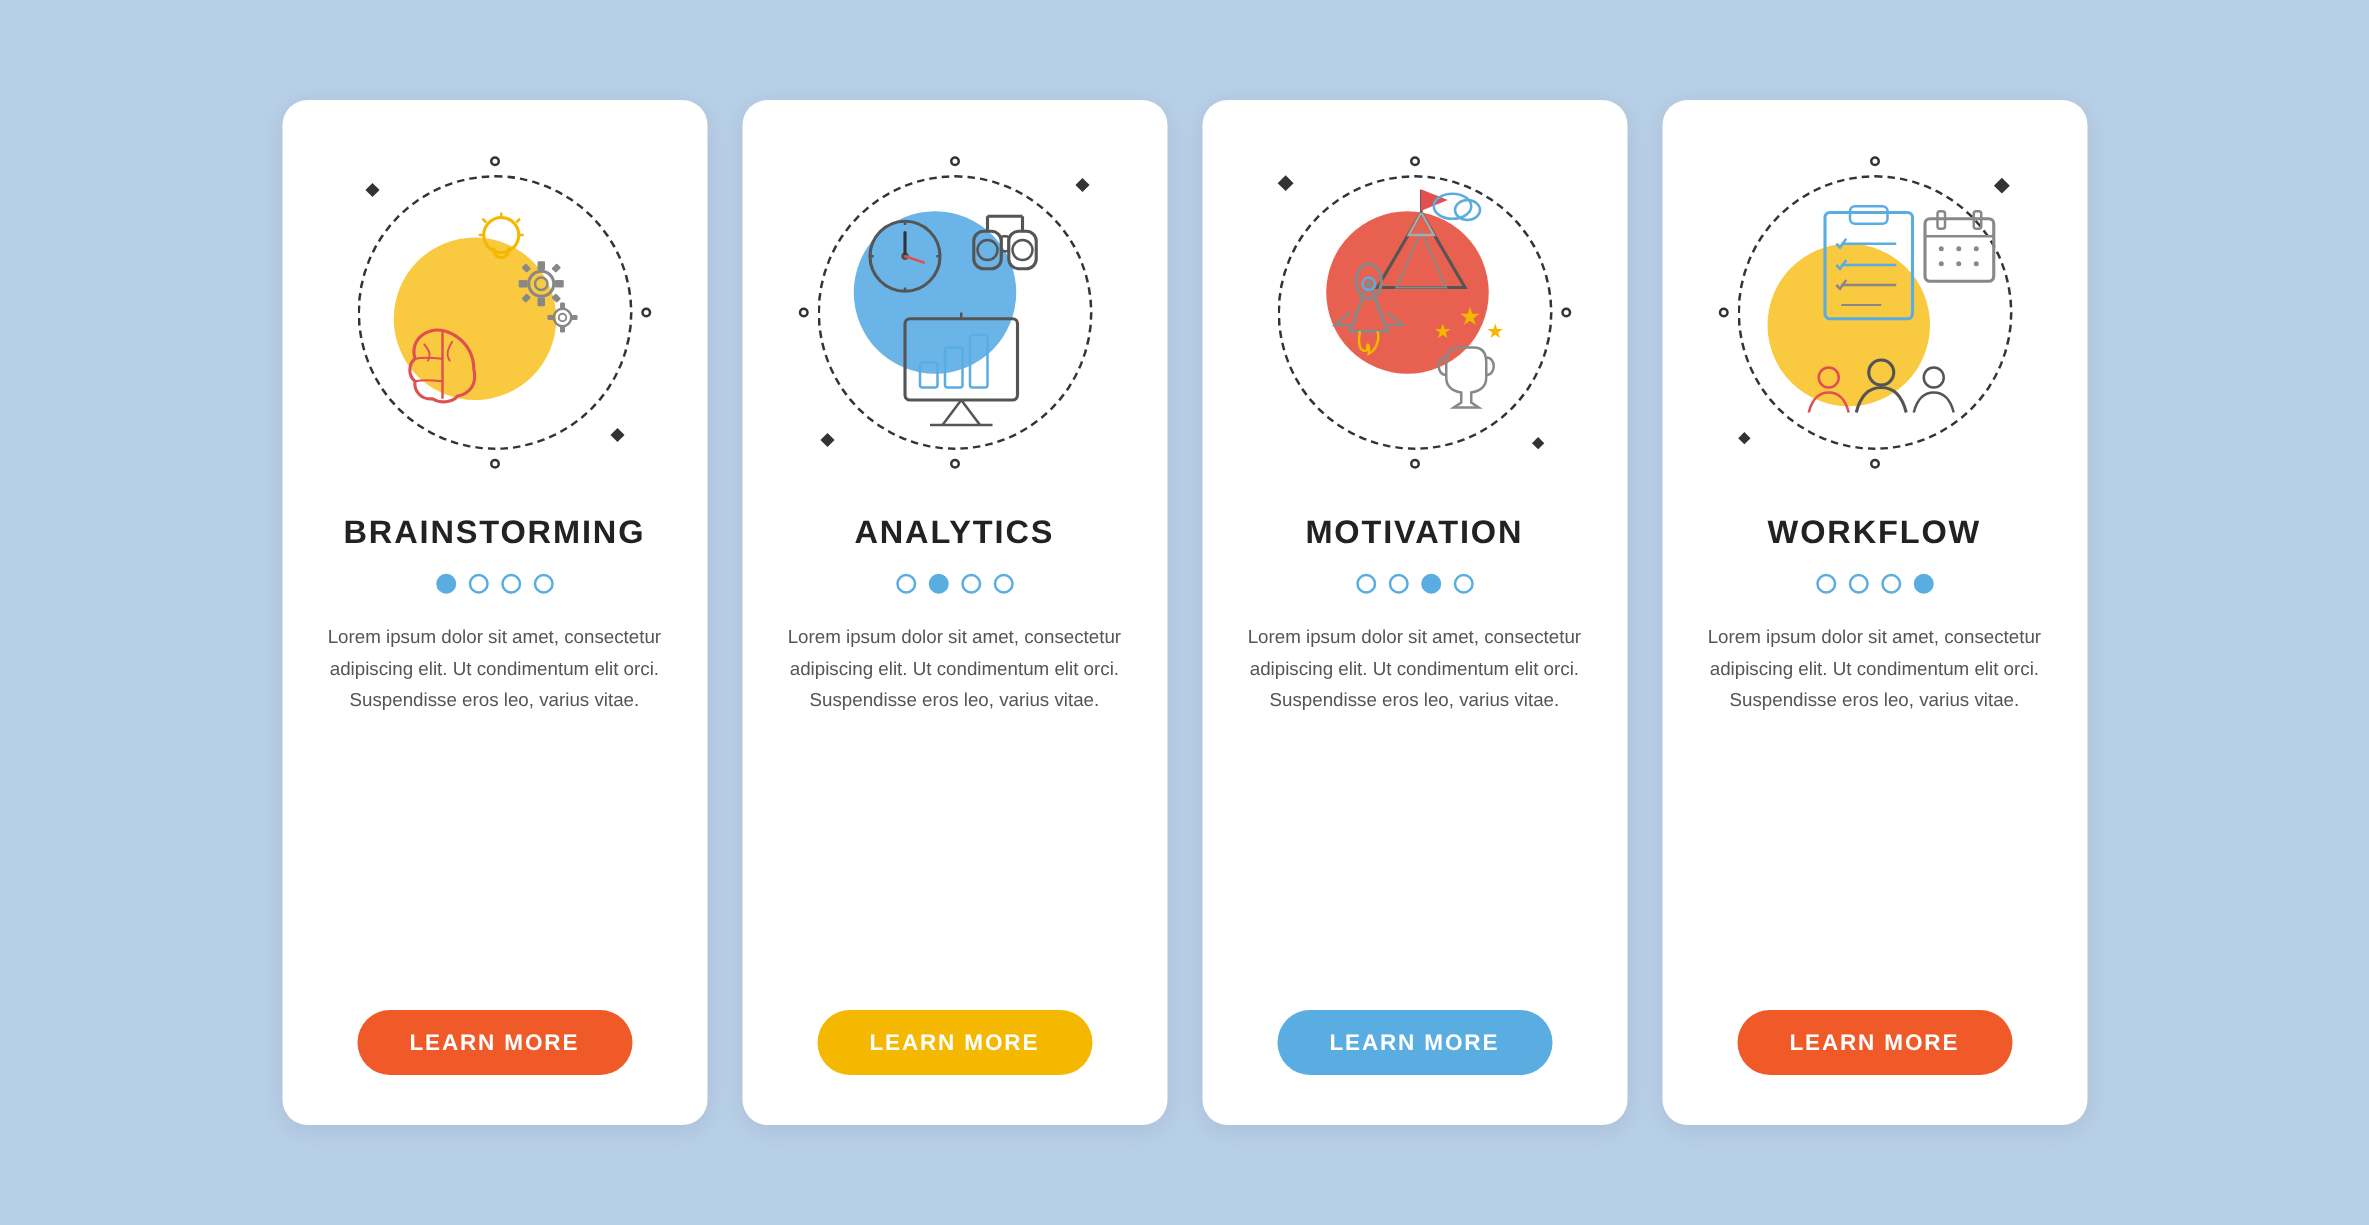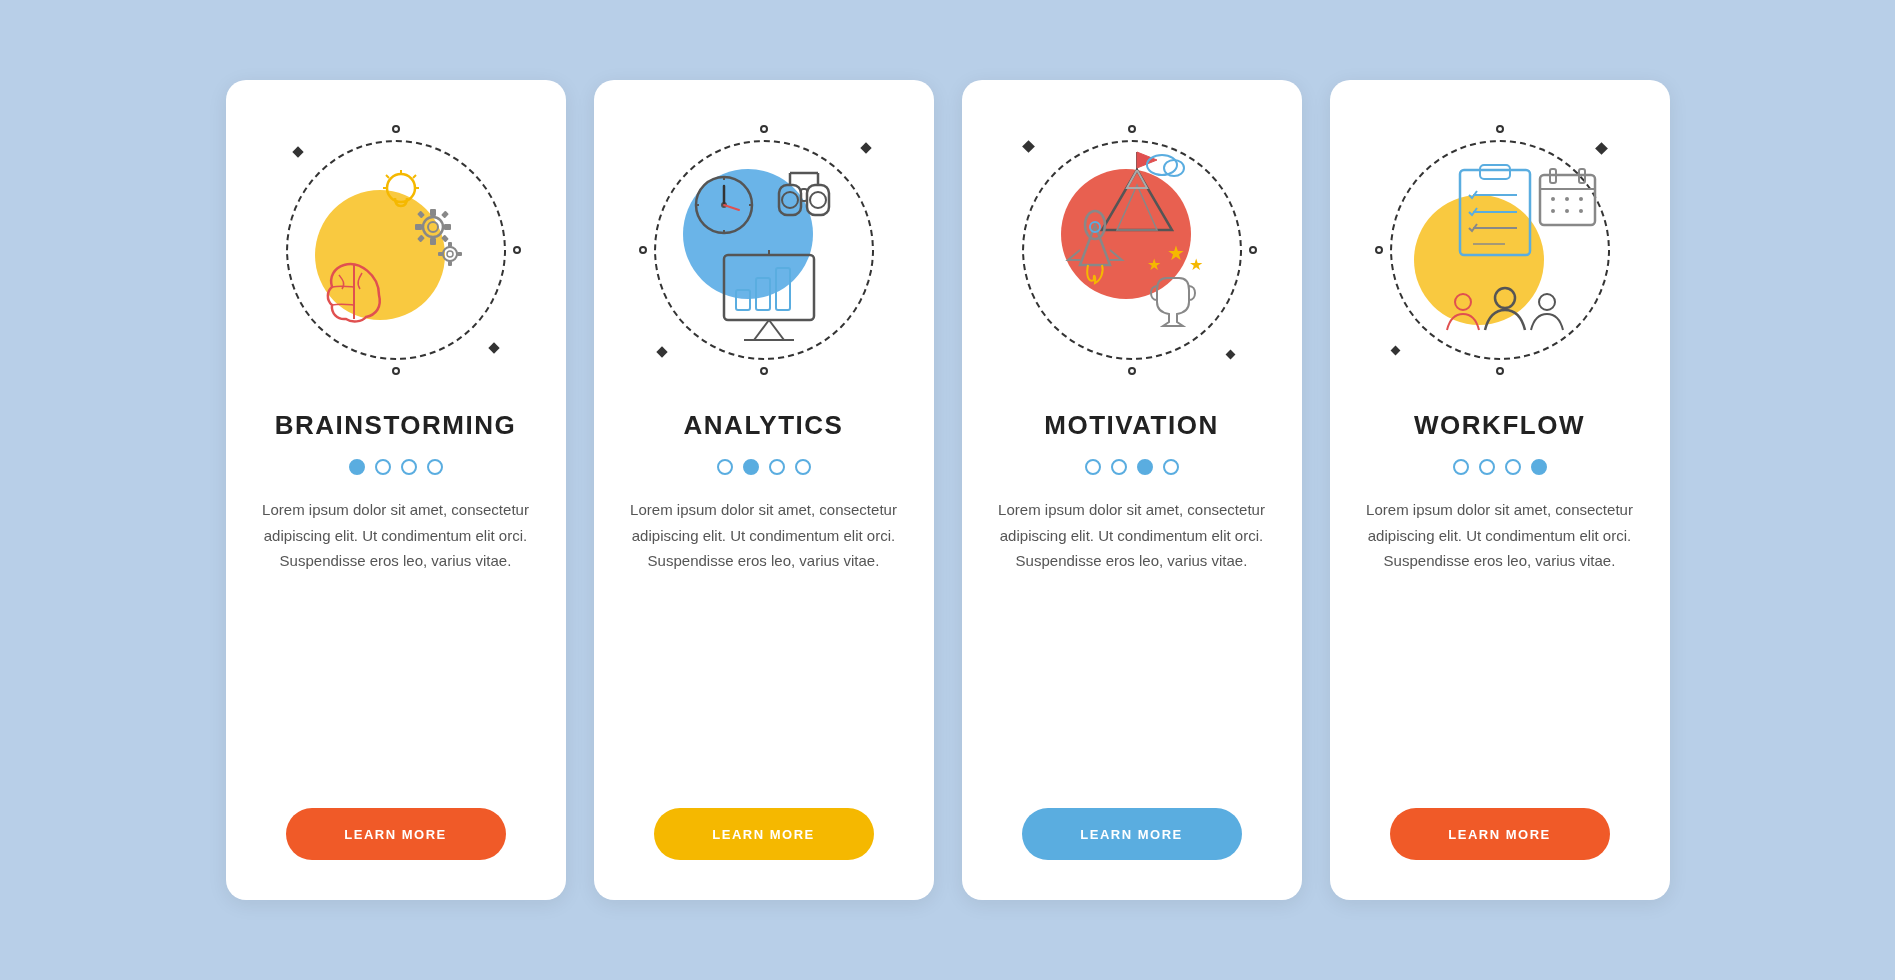--- a/index.html
+++ b/index.html
@@ -128,21 +128,21 @@
       line-height: 1.7;
       margin-bottom: 36px;
       flex: 1;
     }
 
     .learn-btn {
       width: 220px;
       height: 52px;
       border: none;
       border-radius: 28px;
-      font-size: 13px;
+      font-size: 18px;
       font-weight: 800;
       letter-spacing: 1.5px;
       text-transform: uppercase;
       color: #fff;
       cursor: pointer;
       transition: opacity 0.2s;
       margin-top: auto;
     }
 
     .btn-red { background-color: #f05a28; }

